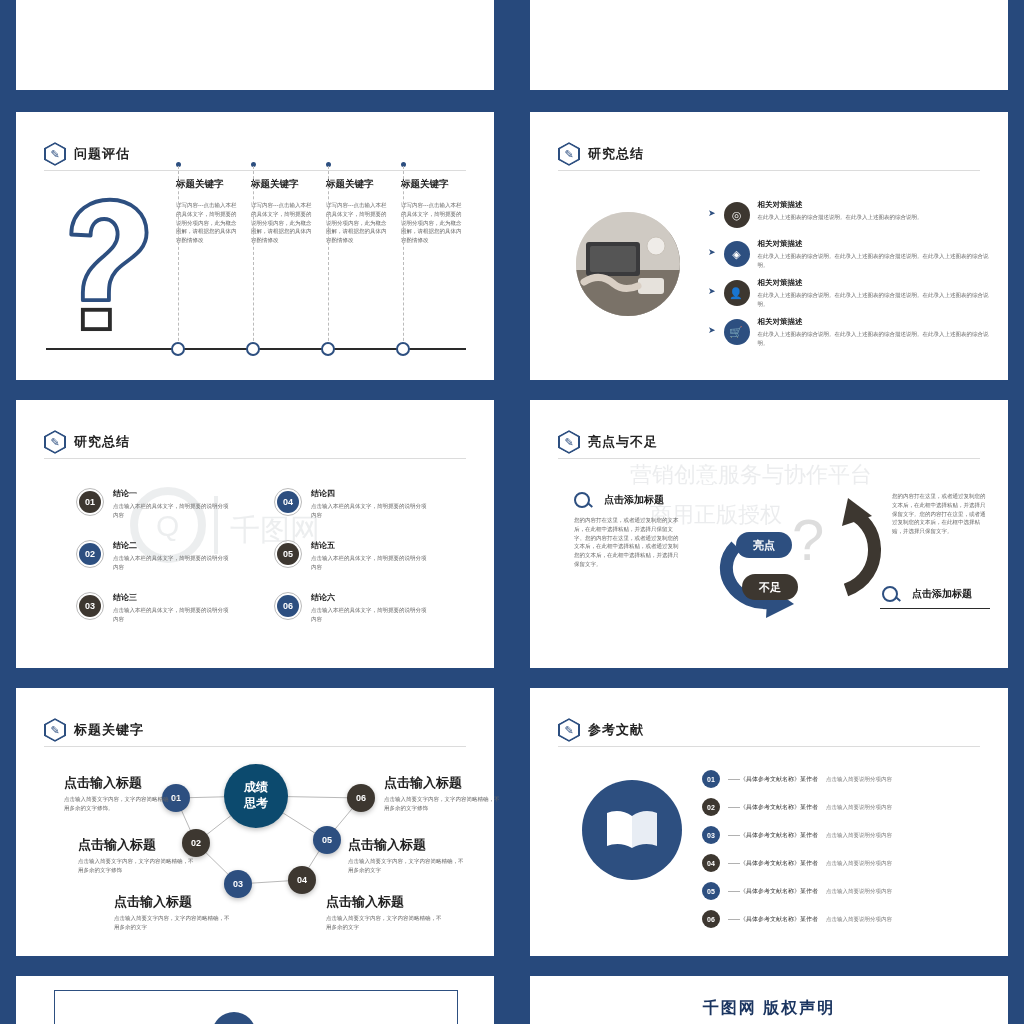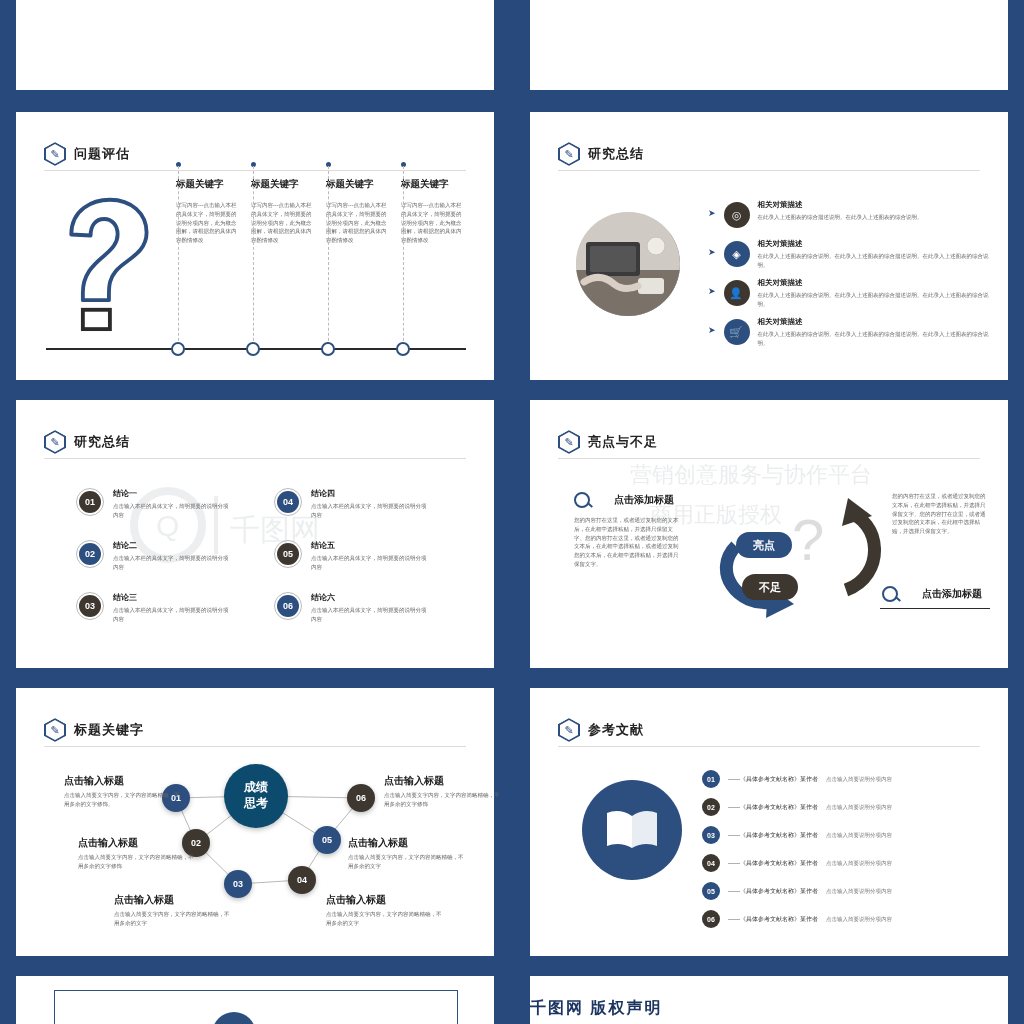--- a/index.html
+++ b/index.html
@@ -111,21 +111,21 @@
   }
   .r-badge .num { position: relative; z-index: 3; }
   .r-h { font-size: 8px; font-weight: bold; color: #222; margin-bottom: 3px;}
   .watermark {
     position: absolute; left: 0; top: 0; width: 100%; height: 100%;
     pointer-events: none; overflow: hidden;
   }
 
   
   #s6 { left: 530px; top: 400px; width: 478px; height: 268px; }
-  .s6-t { position: absolute; display: flex; align-items: center; gap: 24px;}
+  .s6-t { position: absolute; display: flex; align-items: center; gap: 14px;}
   .s6-mag {
     width: 16px; height: 16px; border-radius: 50%;
     border: 2px solid #2d4f80; position: relative; flex:none;
   }
   .s6-mag::after{ content:""; position:absolute; width:6px; height:2px; background:#2d4f80; right:-5px; bottom:0; transform:rotate(40deg);}
   .s6-h { font-size: 10px; font-weight: bold; color: #222; }
   .s6-pill {
     position: absolute; border-radius: 999px; display:flex;align-items:center;justify-content:center;
     color:#fff; font-size:11px; font-weight:bold;
   }
@@ -138,21 +138,21 @@
     color:#fff; font-size:9px; font-weight:bold;
     box-shadow: 0 2px 5px rgba(0,0,0,.25);
   }
   .n-blue{ background:#2d4f80; }
   .n-dark{ background:#3d3730; }
   .n-hub {
     background:#0c4a6e; color:#fff; font-size:12px; font-weight:bold;
     line-height:1.3; text-align:center;
   }
   .lbl-box { position:absolute; width:120px; }
-  .lbl-h { font-size:10px; font-weight:bold; color:#222; margin-bottom:3px;}
+  .lbl-h { font-size:13px; font-weight:bold; color:#222; margin-bottom:3px;}
 
   
   #s8 { left: 530px; top: 688px; width: 478px; height: 268px; }
   .book-circle {
     position:absolute; left:52px; top:92px; width:100px;height:100px;
     border-radius:50%; background:#2d4f80;
     display:flex;align-items:center;justify-content:center;
   }
   .ref-row { position:absolute; left:172px; display:flex; align-items:center; gap:8px; width:300px;}
   .ref-num {
@@ -160,21 +160,21 @@
     display:flex;align-items:center;justify-content:center;
     color:#fff;font-size:7px;font-weight:bold; flex:none;
   }
   .ref-t { font-size:6px; color:#333; }
   .ref-d { font-size:5.5px; color:#777; }
 
   
   #s9 { left: 16px; top: 976px; width: 478px; height: 120px; }
   #s10 { left: 530px; top: 976px; width: 478px; height: 120px; }
   .s9-inner { position:absolute; left:38px; top:14px; width:404px; height:100px; border:1px solid #2d4f80;}
-  .s10-title { position:absolute; top:22px; width:100%; font-size:16px; font-weight:bold; color:#1b3560; letter-spacing:2px;}
+  .s10-title { position:absolute; top:22px; width:100%; text-align:center; font-size:16px; font-weight:bold; color:#1b3560; letter-spacing:2px;}
 </style>
 </head>
 <body>
 
 <div class="page">
 
   <div class="slide" id="s1">
     <div class="pyr-wrap">
       
       

